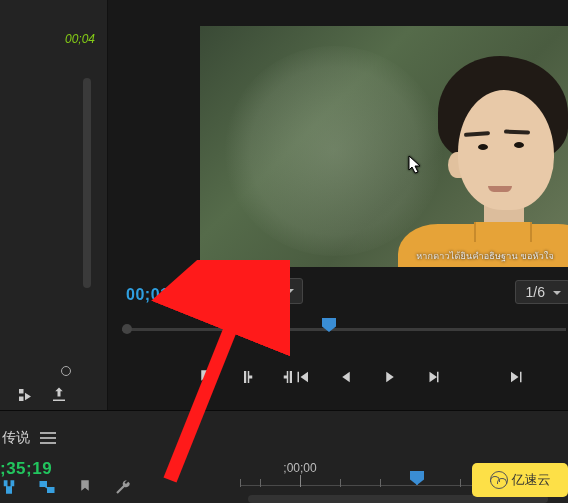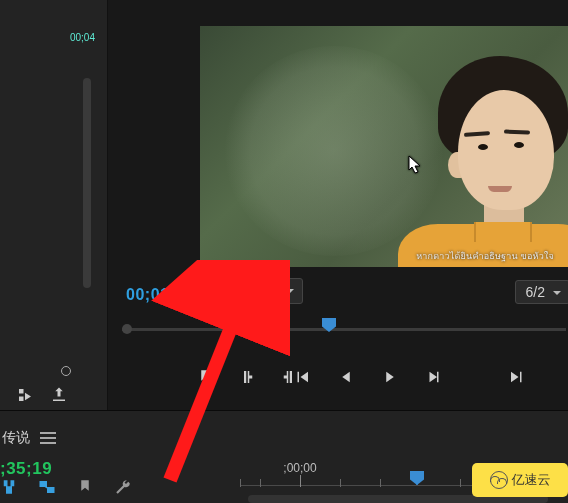--- a/index.html
+++ b/index.html
@@ -18,22 +18,23 @@
     left: 0; top: 0;
     width: 108px;
     height: 410px;
     background: #232323;
     border-right: 1px solid #111;
   }
   .time-marker {
     position: absolute;
     top: 32px;
     right: 12px;
-    color: #5eead4;
-    font-size: 10px;
+    color: #84cc16;
+    font-size: 12px;
+    font-style: italic;
   }
   .vscroll {
     position: absolute;
     right: 16px; top: 78px;
     width: 8px; height: 210px;
     background: #3a3a3a;
     border-radius: 4px;
   }
   .small-circle {
     position: absolute;
@@ -391,21 +392,21 @@
         <path fill="#fff" stroke="#000" stroke-width="1" d="M1 1l0 14 3-3 3 6 3-1-3-6 5 0z"></path>
       </svg>
   </div>
 
   <div class="controls-row">
     <span class="timecode">00;01;35;1</span>
     <div class="fit-select">
       <span>适合</span>
     </div>
     <div class="scale-select">
-      <span>6/2</span>
+      <span>1/6</span>
     </div>
   </div>
 
   <div class="timeline-bar">
     <div class="tl-track"></div>
     <div class="tl-cap left"></div>
     <div class="tl-playhead"></div>
   </div>
 
   <div class="transport">

